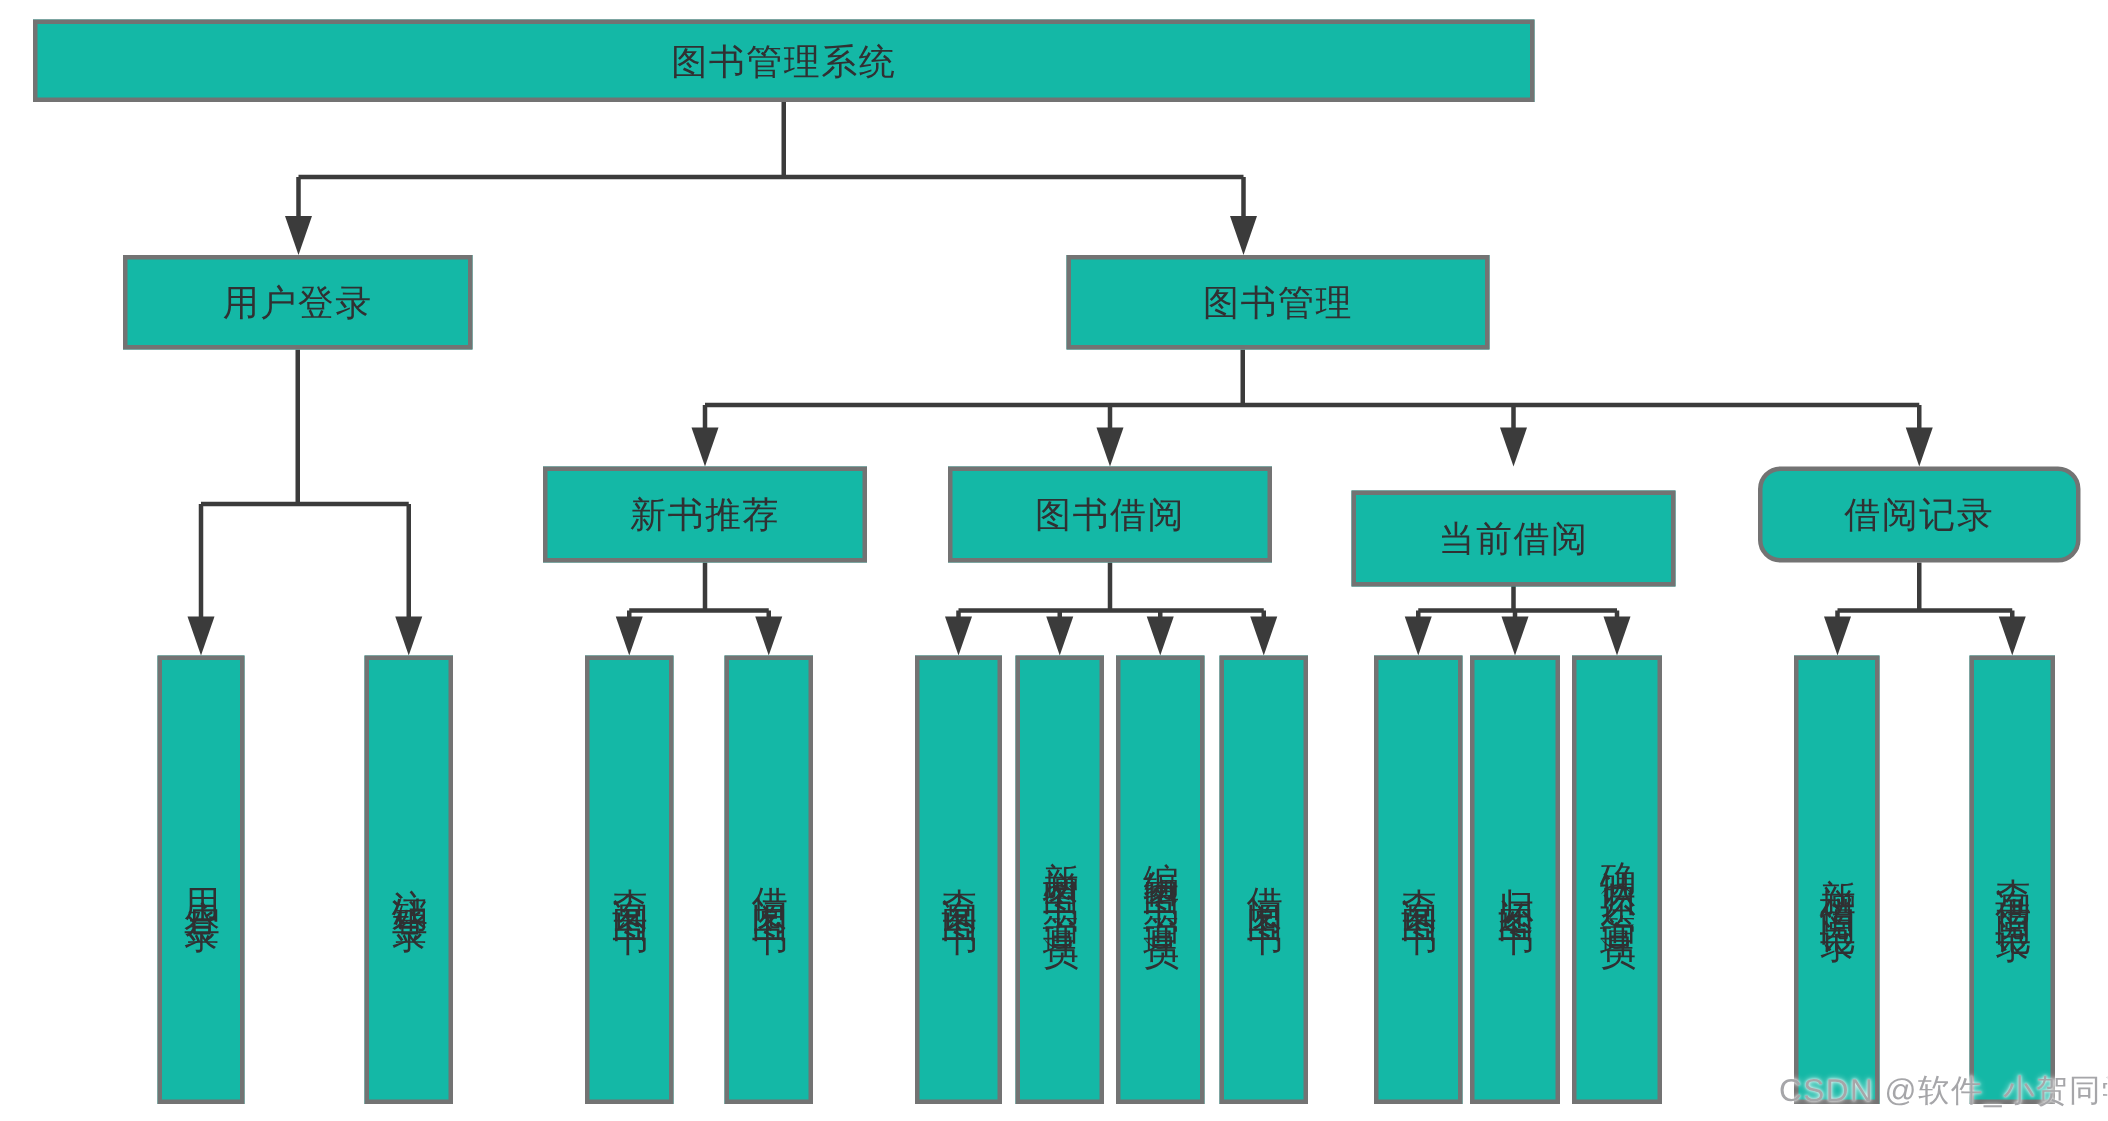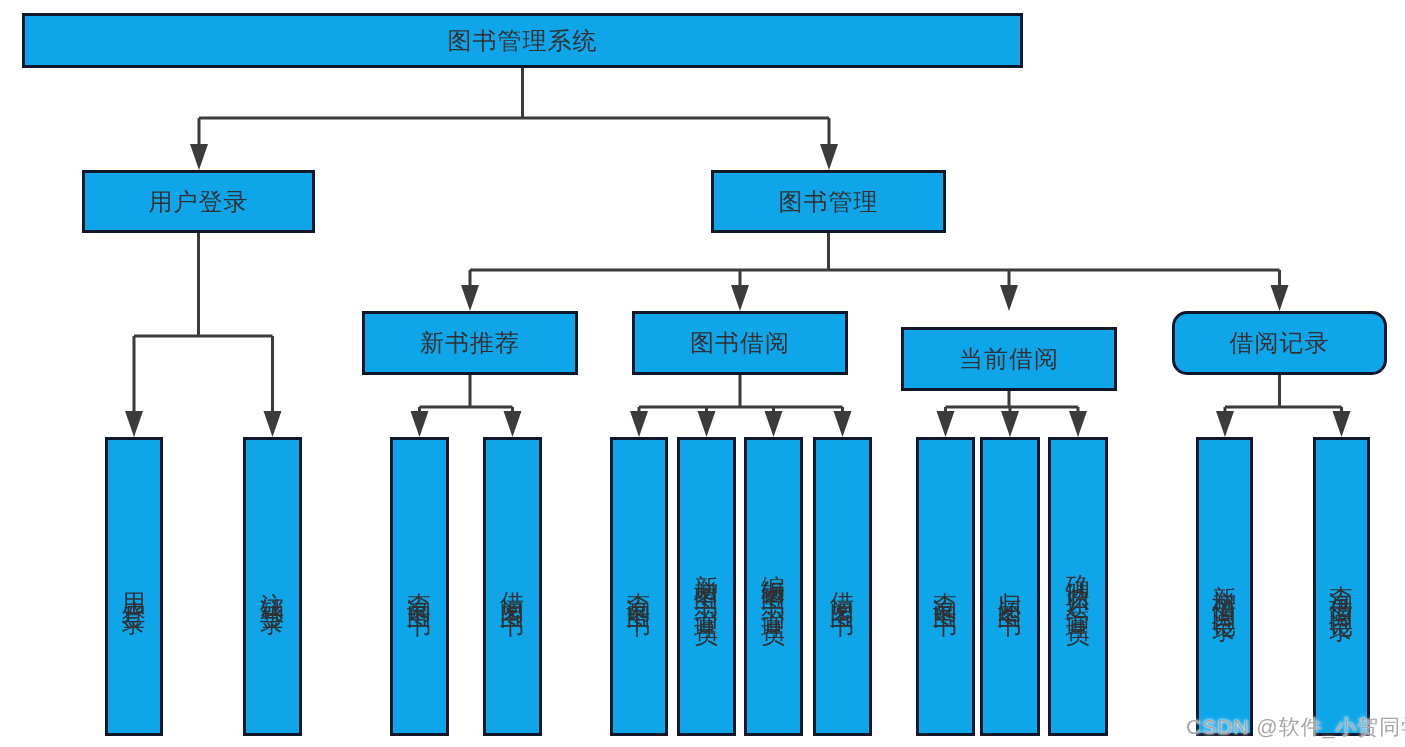--- a/index.html
+++ b/index.html
@@ -22,22 +22,22 @@
     stroke-width: 3;
     fill: none;
   }
   .connector-layer polygon {
     fill: #3b3b3b;
     stroke: none;
   }
   .node {
     position: absolute;
     box-sizing: border-box;
-    border: 3px solid #0f172a;
-    background: #0ea5e9;
+    border: 3px solid #737373;
+    background: #14b8a6;
     display: flex;
     align-items: center;
     justify-content: center;
     color: #303032;
   }
   .node.h {
     font-size: 24px;
     letter-spacing: 1px;
     white-space: nowrap;
   }
@@ -115,21 +115,21 @@
     </g>
   </svg>
 
   <div class="node h" style="left:22px; top:13px; width:1001px; height:55px;">
     <span>图书管理系统</span>
   </div>
 
   <div class="node h" style="left:82px; top:170px; width:233px; height:63px;">
     <span>用户登录</span>
   </div>
-  <div class="node h" style="left:711px; top:170px; width:235px; height:63px;">
+  <div class="node h" style="left:711px; top:170px; width:282px; height:63px;">
     <span>图书管理</span>
   </div>
 
   <div class="node h" style="left:632px; top:311px; width:216px; height:64px;">
     <span>图书借阅</span>
   </div>
   <div class="node h" style="left:362px; top:311px; width:216px; height:64px;">
     <span>新书推荐</span>
   </div>
   <div class="node h" style="left:901px; top:327px; width:216px; height:64px;">

